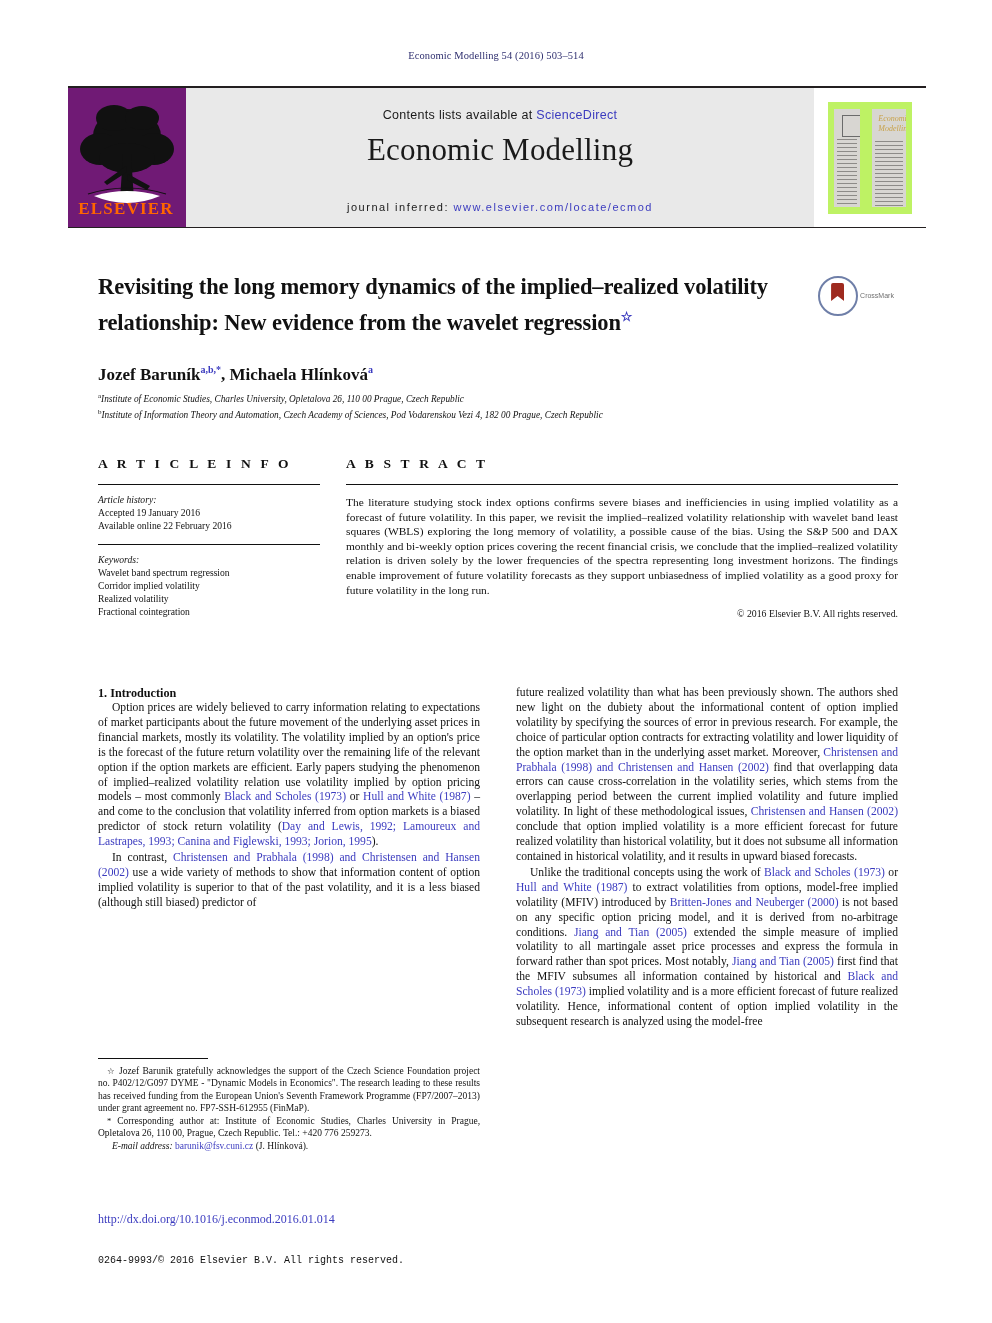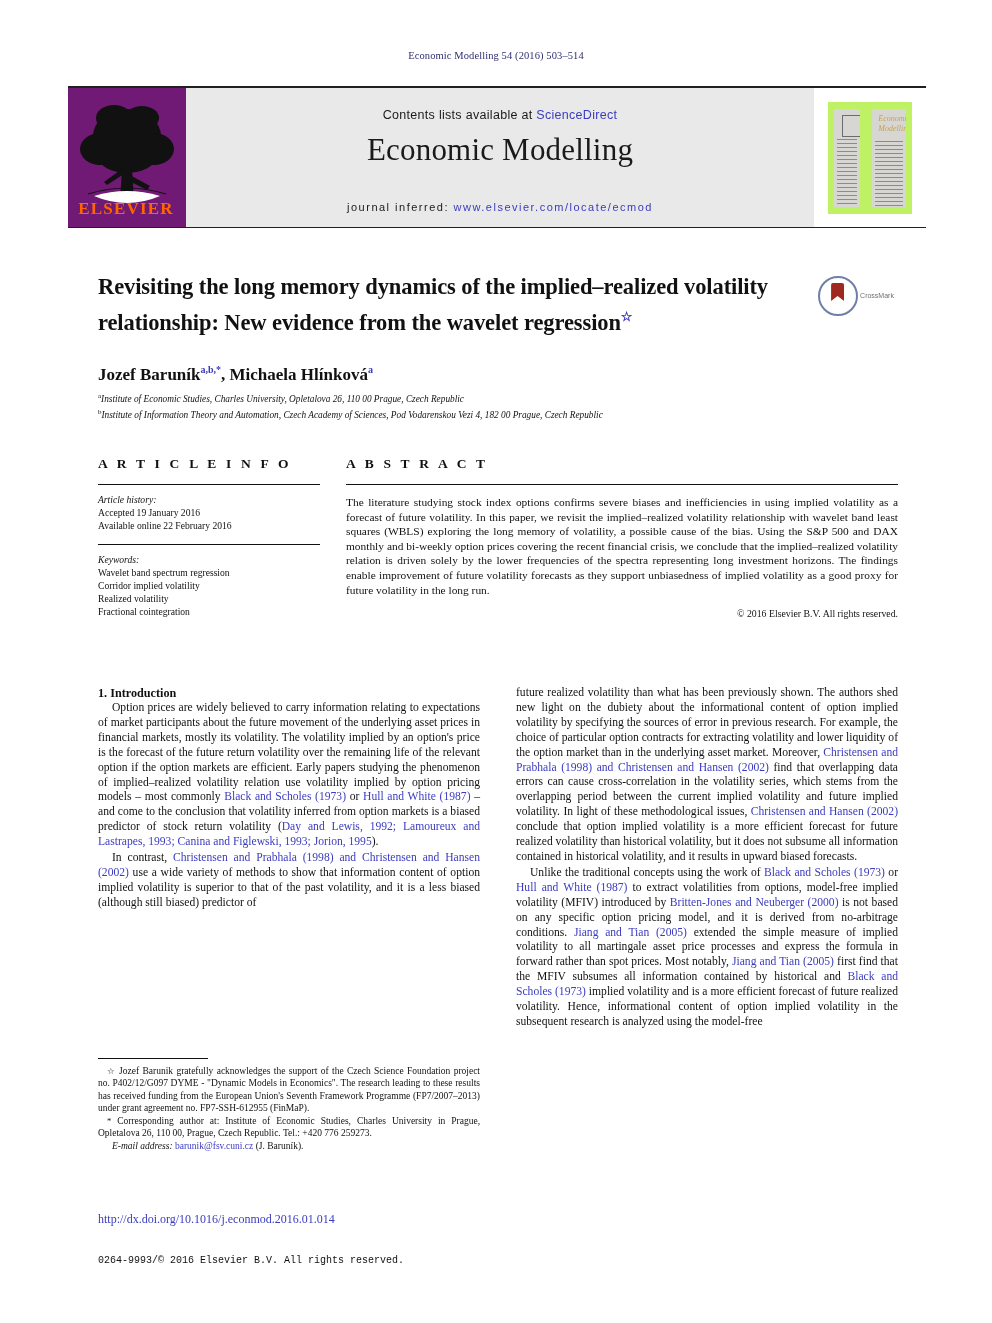--- a/index.html
+++ b/index.html
@@ -563,21 +563,21 @@
       <span class="mark">☆</span>
       <span>Jozef Barunik gratefully acknowledges the support of the Czech Science Foundation project no. P402/12/G097 DYME - "Dynamic Models in Economics". The research leading to these results has received funding from the European Union's Seventh Framework Programme (FP7/2007–2013) under grant agreement no. FP7-SSH-612955 (FinMaP).</span>
     </div>
     <div class="fn">
       <span class="mark">*</span>
       <span>Corresponding author at: Institute of Economic Studies, Charles University in Prague, Opletalova 26, 110 00, Prague, Czech Republic. Tel.: +420 776 259273.</span>
     </div>
     <div class="fn-email">
       <i>E-mail address:</i>
       <span class="mail">barunik@fsv.cuni.cz</span>
-      <span>(J. Baruník).</span>
+      <span>(J. Hlínková).</span>
     </div>
   </div>
 
   <div class="footer">
     <div class="doi">http://dx.doi.org/10.1016/j.econmod.2016.01.014</div>
     <div class="issn">0264-9993/© 2016 Elsevier B.V. All rights reserved.</div>
   </div>
 
 </div>
 

